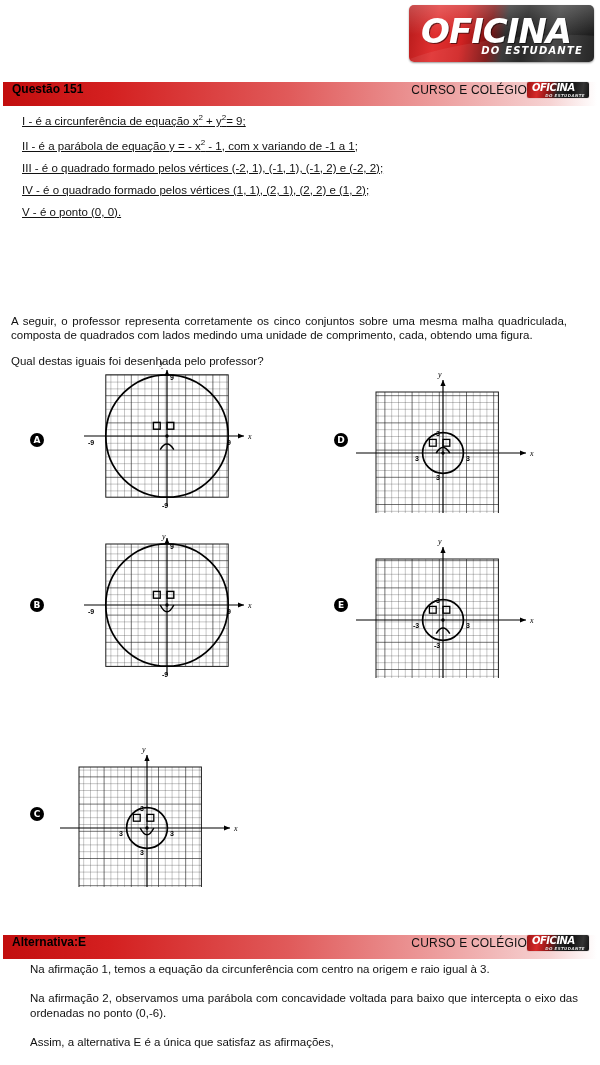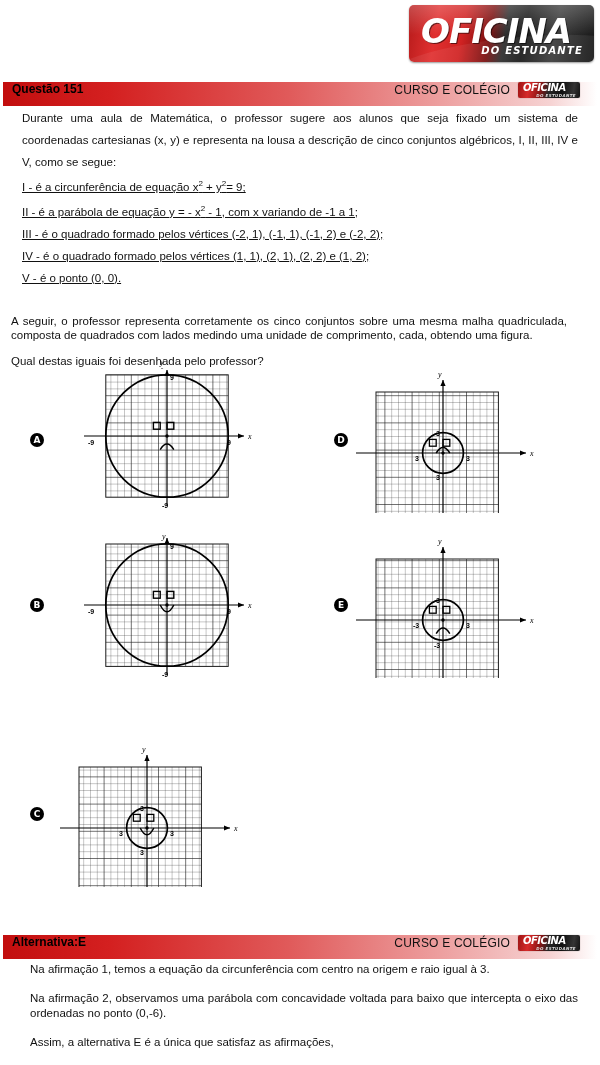--- a/index.html
+++ b/index.html
@@ -76,21 +76,21 @@
   .bar{
     position:absolute; left:3px; width:594px; height:24px;
     background:linear-gradient(90deg,#c20e0e 0%,#d42020 18%,#e05a5a 48%,#eda0a0 74%,#f6d2d2 92%,#ffffff 100%);
     display:flex; align-items:flex-start;
   }
   .bar .bar-title{
     font-size:12px; font-weight:bold; color:#000; margin-left:9px;
     white-space:nowrap;
   }
   .bar .bar-right{
-    margin-left:auto; display:flex; align-items:center; gap:8px; margin-right:17px;
+    margin-left:auto; display:flex; align-items:center; margin-right:8px;
   }
   .bar .bar-curso{
     font-size:12px; color:#111; letter-spacing:.2px; white-space:nowrap;
   }
   #bar-question{ top:82px; }
   #bar-answer{ top:935px; }
 
   
   .q-body{
     position:absolute; left:22px; top:107px; width:556px;
@@ -142,21 +142,20 @@
   <div class="bar-right">
     <div class="bar-curso">CURSO E COLÉGIO</div>
     <div class="mini-logo">
       <div class="mw">OFICINA</div>
       <div class="ms">DO ESTUDANTE</div>
     </div>
   </div>
 </div>
 
 <div class="q-body">
-  <p class="para-just">Durante uma aula de Matemática, o professor sugere aos alunos que seja fixado um sistema de coordenadas cartesianas (x, y) e representa na lousa a descrição de cinco conjuntos algébricos, I, II, III, IV e V, como se segue:</p>
   <p class="line">
     <span>I - é a circunferência de equação x</span><sup>2</sup><span> + y</span><sup>2</sup><span>= 9;</span>
   </p>
   <p class="line">
     <span>II - é a parábola de equação y = - x</span><sup>2</sup><span> - 1, com x variando de -1 a 1;</span>
   </p>
   <p class="line">
     <span>III - é o quadrado formado pelos vértices (-2, 1), (-1, 1), (-1, 2) e (-2, 2);</span>
   </p>
   <p class="line">

